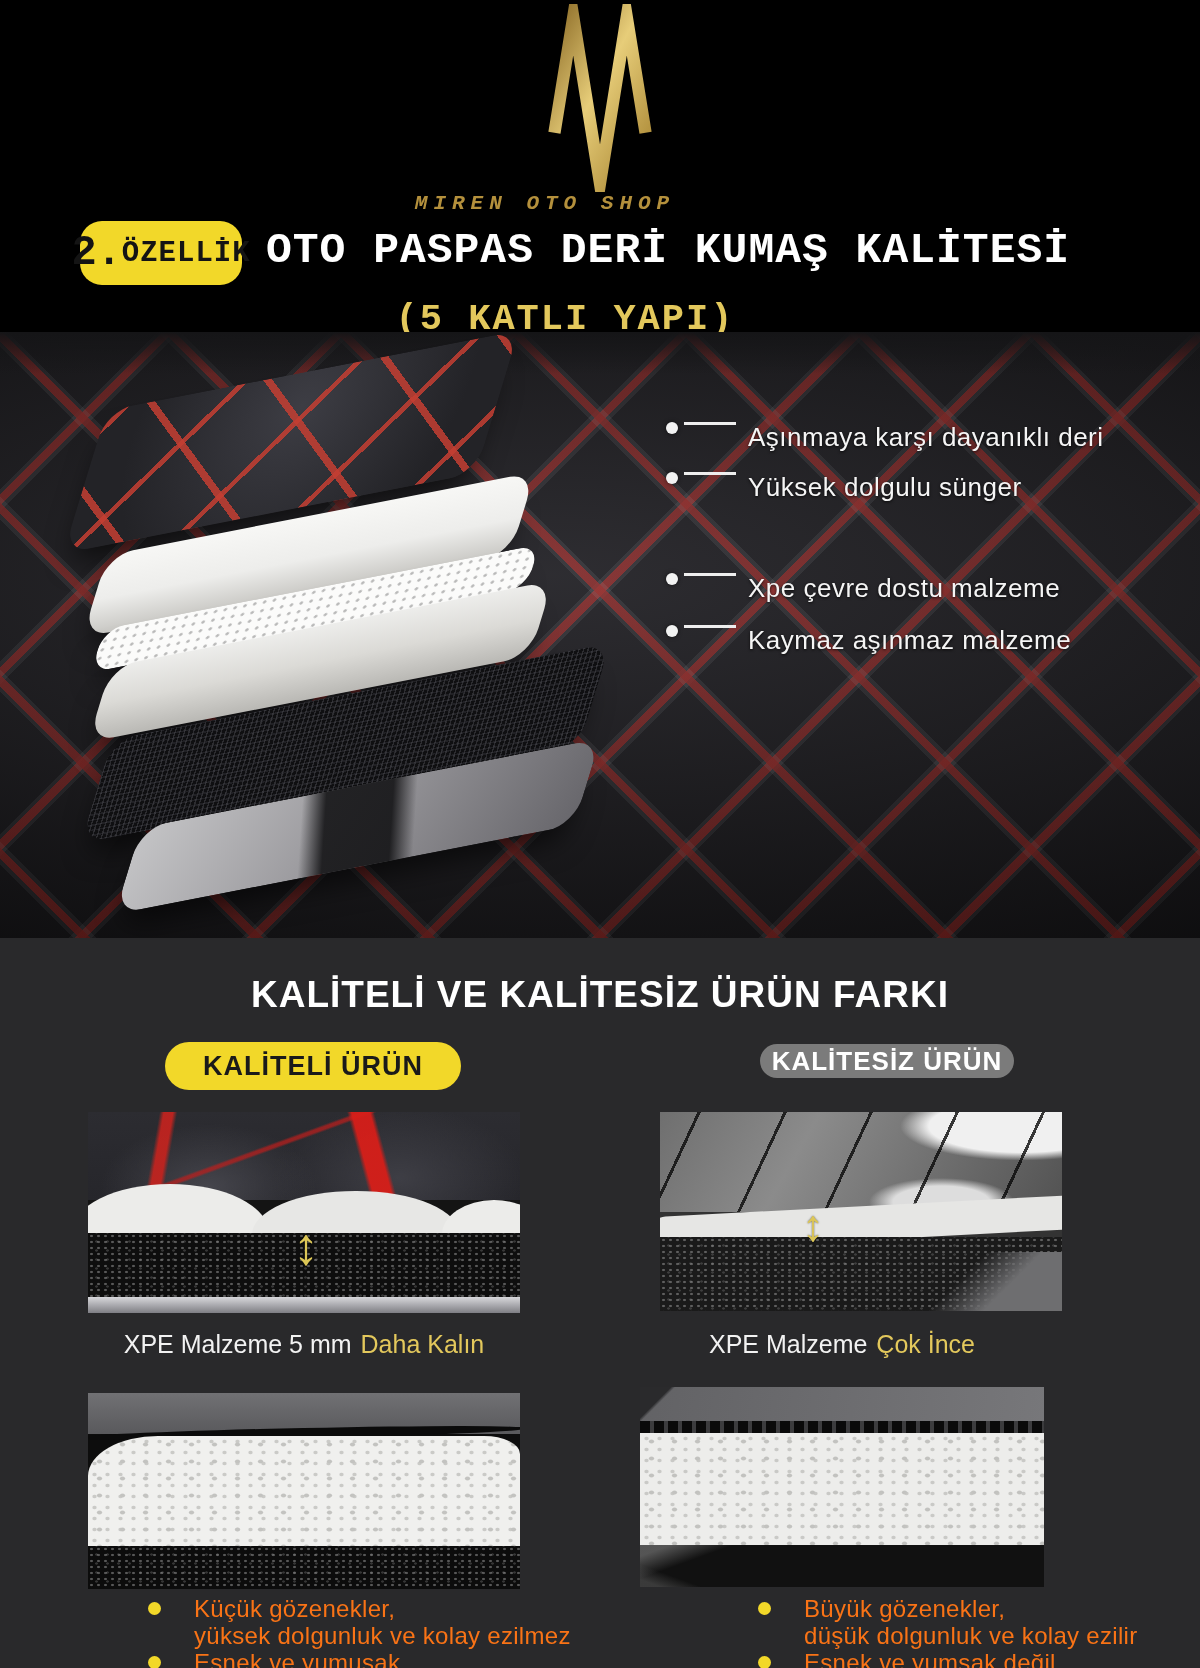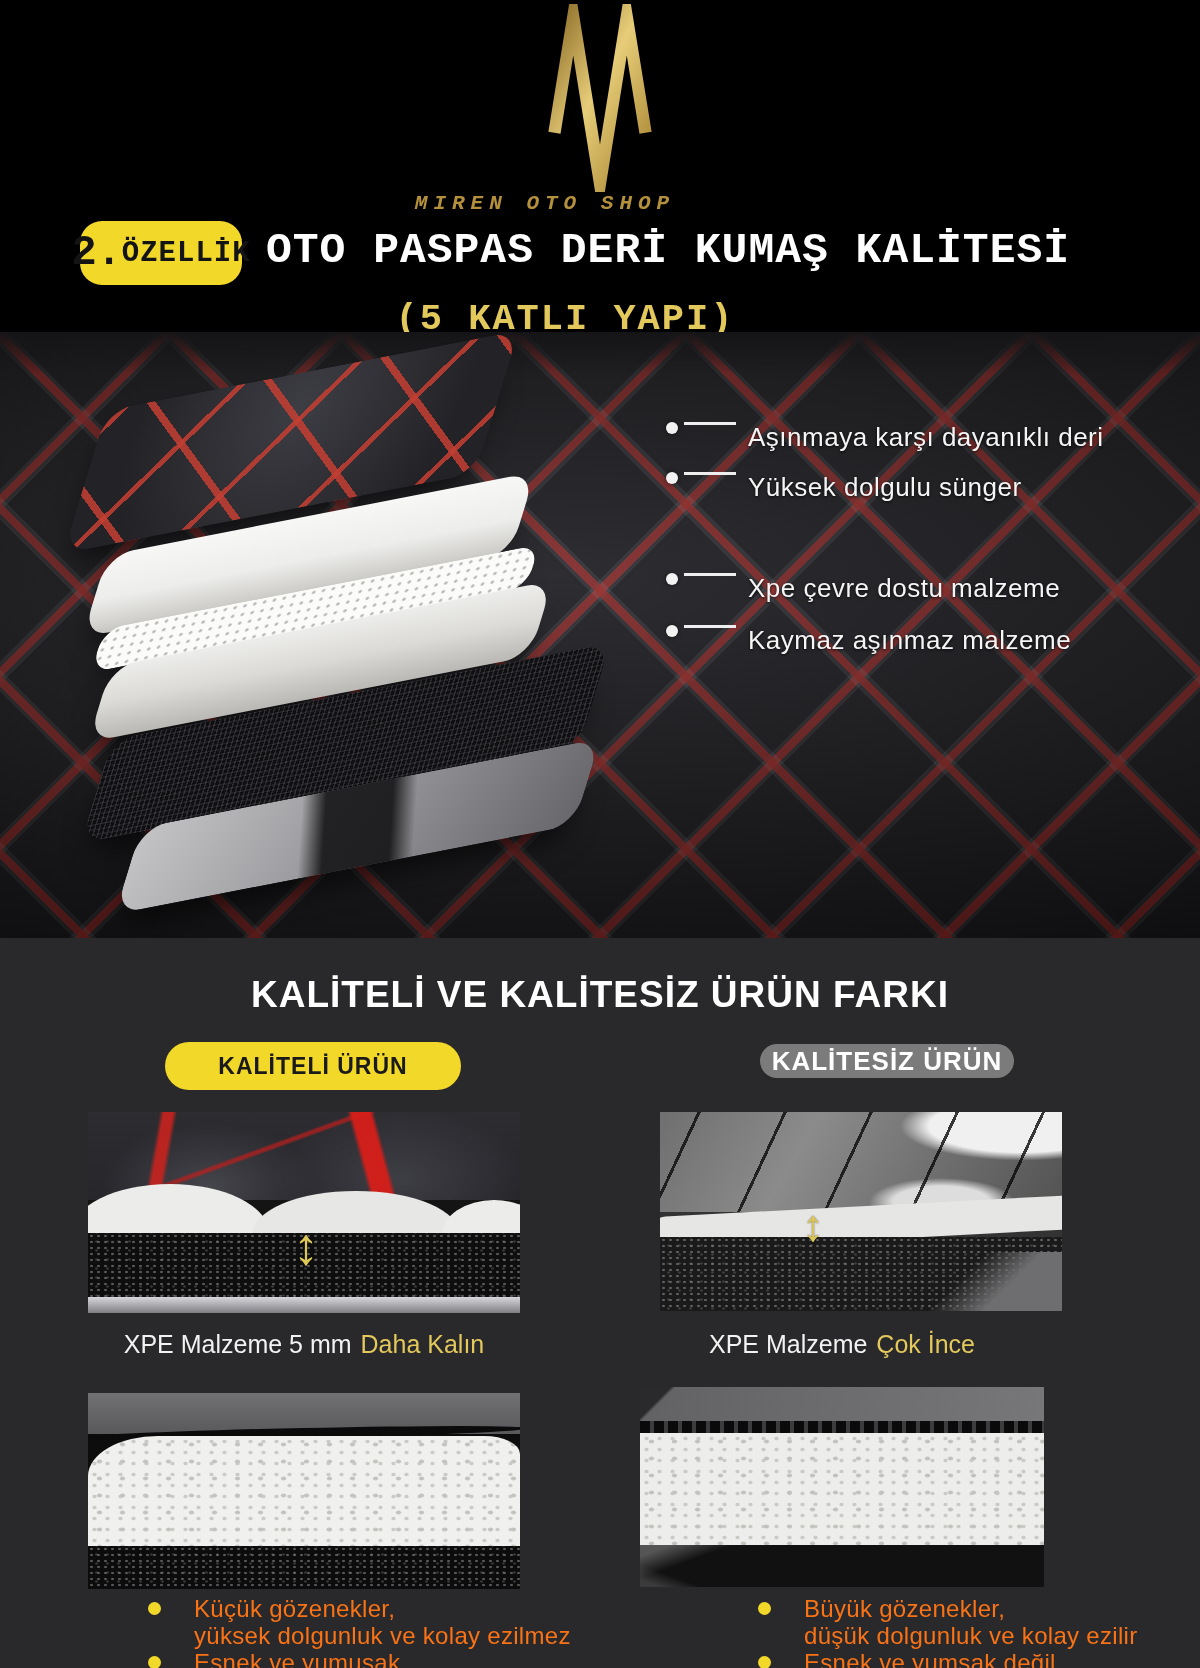--- a/index.html
+++ b/index.html
@@ -82,21 +82,21 @@
     box-shadow:0 0 4px rgba(0,0,0,.6); }
   .callout .line { width:52px; height:2.5px; background:#eeeeee; margin:0 12px 0 6px; flex:0 0 auto; }
   .callout .label { color:#f5f5f5; font-size:26px; letter-spacing:.5px; white-space:nowrap;
     text-shadow:0 1px 3px rgba(0,0,0,.8); }
   
   .compare { position:absolute; left:0; top:938px; width:1200px; height:730px; background:#29292b; }
   .cmp-heading { position:absolute; left:0; top:36px; width:1200px; text-align:center;
     color:#ffffff; font-size:37px; font-weight:bold; letter-spacing:1px; }
   .pill { position:absolute; display:flex; align-items:center; justify-content:center;
     border-radius:24px; font-weight:600; letter-spacing:1px; }
-  .pill-good { left:165px; top:104px; width:296px; height:48px; background:#f2d829; color:#1a1a1a; font-size:23px; }
+  .pill-good { left:165px; top:104px; width:296px; height:48px; background:#f2d829; color:#1a1a1a; font-size:27px; }
   .pill-bad  { left:760px; top:106px; width:254px; height:34px; background:#7b7b7b; color:#ffffff; font-size:26px; }
   .photo { position:absolute; overflow:hidden; background:#222; }
   .speckle {
     background-image:radial-gradient(rgba(150,150,150,.55) 1px, transparent 1.8px),
                      radial-gradient(rgba(95,95,95,.5) 1px, transparent 1.8px);
     background-size:7px 6px, 11px 9px; background-position:0 0, 3px 4px;
   }
   .foamtex {
     background-image:radial-gradient(rgba(195,195,192,.85) 1.5px, transparent 2.6px),
                      radial-gradient(rgba(165,165,162,.6) 2px, transparent 3.2px);

